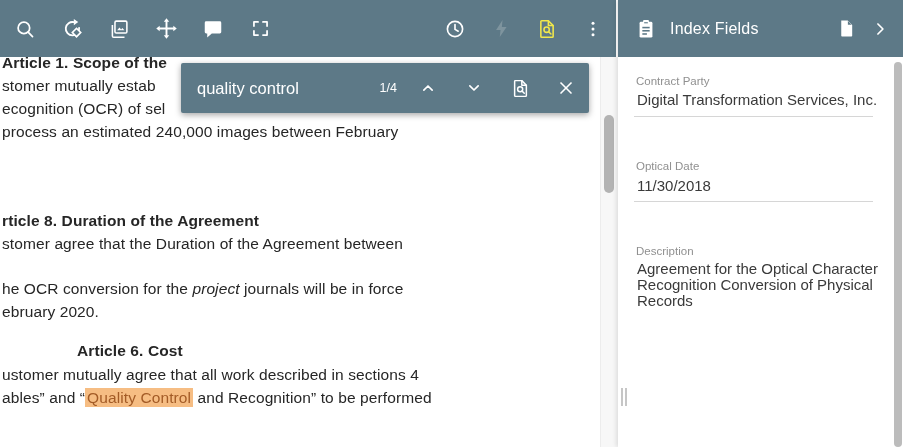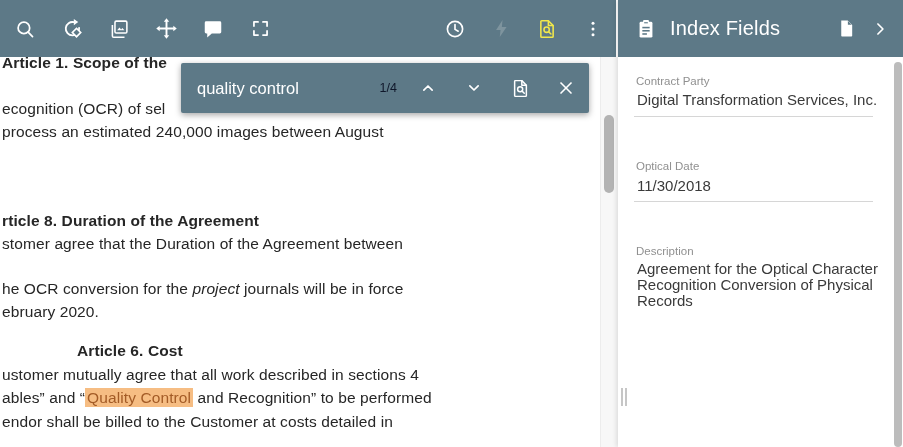--- a/index.html
+++ b/index.html
@@ -28,29 +28,29 @@
   .tb-group-left{display:flex;gap:1px;padding-left:2px;}
   .tb-group-right{display:flex;margin-left:auto;}
   .tb-btn{width:46px;height:57px;display:flex;align-items:center;justify-content:center;cursor:pointer;}
 
   
   .search-overlay{position:absolute;left:181px;top:63px;width:408px;height:50px;background:#5d7987;
                   border-radius:2px;box-shadow:0 2px 6px rgba(0,0,0,.35);
                   display:flex;align-items:center;padding-left:16px;box-sizing:border-box;z-index:5;}
   .so-input{flex:1;min-width:0;background:transparent;border:none;outline:none;color:#fff;
             font-family:inherit;font-size:16.5px;padding:0;}
-  .so-counter{font-size:12.5px;color:#0f172a;margin-right:8px;white-space:nowrap;}
+  .so-counter{font-size:12.5px;color:#ffffff;margin-right:8px;white-space:nowrap;}
   .so-btn{width:46px;height:50px;display:flex;align-items:center;justify-content:center;cursor:pointer;}
 
   
   .sidebar{position:absolute;left:618px;top:0;width:285px;height:447px;background:#fff;
            box-shadow:-2px 0 4px rgba(0,0,0,.10);}
   .sidebar-header{position:absolute;left:0;top:0;width:100%;height:57px;background:#5d7987;
                   display:flex;align-items:center;padding:0 6px 0 17px;box-sizing:border-box;}
-  .sb-title{color:#fff;font-size:20px;margin-left:13px;letter-spacing:.2px;flex:1;}
+  .sb-title{color:#fff;font-size:16px;margin-left:13px;letter-spacing:.2px;flex:1;}
   .sb-btn{width:34px;height:57px;display:flex;align-items:center;justify-content:center;cursor:pointer;}
 
   .field-label{position:absolute;left:18px;font-size:11.5px;color:#909090;}
   .field-value{position:absolute;left:19px;font-size:15px;color:#3a3a3a;}
   .field-rule{position:absolute;left:16px;width:239px;height:1px;background:#d6d6d6;}
   .fl1{top:75px}.fv1{top:91px}.fr1{top:116px}
   .fl2{top:160px}.fv2{top:177px}.fr2{top:201px}
   .fl3{top:245px}.fv3{top:261px;width:248px;line-height:16px;white-space:normal;}
 
   .sb-scroll-thumb{position:absolute;right:1px;top:62px;width:8px;height:385px;background:#bcbcbc;border-radius:4px;}
@@ -60,30 +60,30 @@
   svg{display:block;}
 </style>
 </head>
 <body>
 
 <div class="stage">
 
   <div class="doc-pane">
 
     <div class="doc-line bold l0">Article 1. Scope of the</div>
+    <div class="doc-line l1">stomer mutually estab</div>
     <div class="doc-line l2">ecognition (OCR) of sel</div>
-    <div class="doc-line l3">process an estimated 240,000 images between August</div>
+    <div class="doc-line l3">process an estimated 240,000 images between February</div>
     <div class="doc-line bold l5">rticle 8. Duration of the Agreement</div>
     <div class="doc-line l6">stomer agree that the Duration of the Agreement between</div>
     <div class="doc-line l7"><span>he OCR conversion for the </span><span class="seg-italic">project</span><span> journals will be in force</span></div>
     <div class="doc-line l8">ebruary 2020.</div>
     <div class="doc-line bold l9">Article 6. Cost</div>
     <div class="doc-line l10">ustomer mutually agree that all work described in sections 4</div>
     <div class="doc-line l11"><span>ables” and “</span><span class="seg-highlight">Quality Control</span><span> and Recognition” to be performed</span></div>
-    <div class="doc-line l12">endor shall be billed to the Customer at costs detailed in</div>
 
     <div class="doc-scroll-track">
       <div class="doc-scroll-thumb"></div>
     </div>
 
     <div class="toolbar">
       <div class="tb-group-left">
         <div class="tb-btn">
           <svg width="22" height="22" viewBox="0 0 24 24" fill="none" stroke="#fff" stroke-width="1.9" stroke-linecap="round">
             <circle cx="10.8" cy="10.8" r="6.3"></circle>

